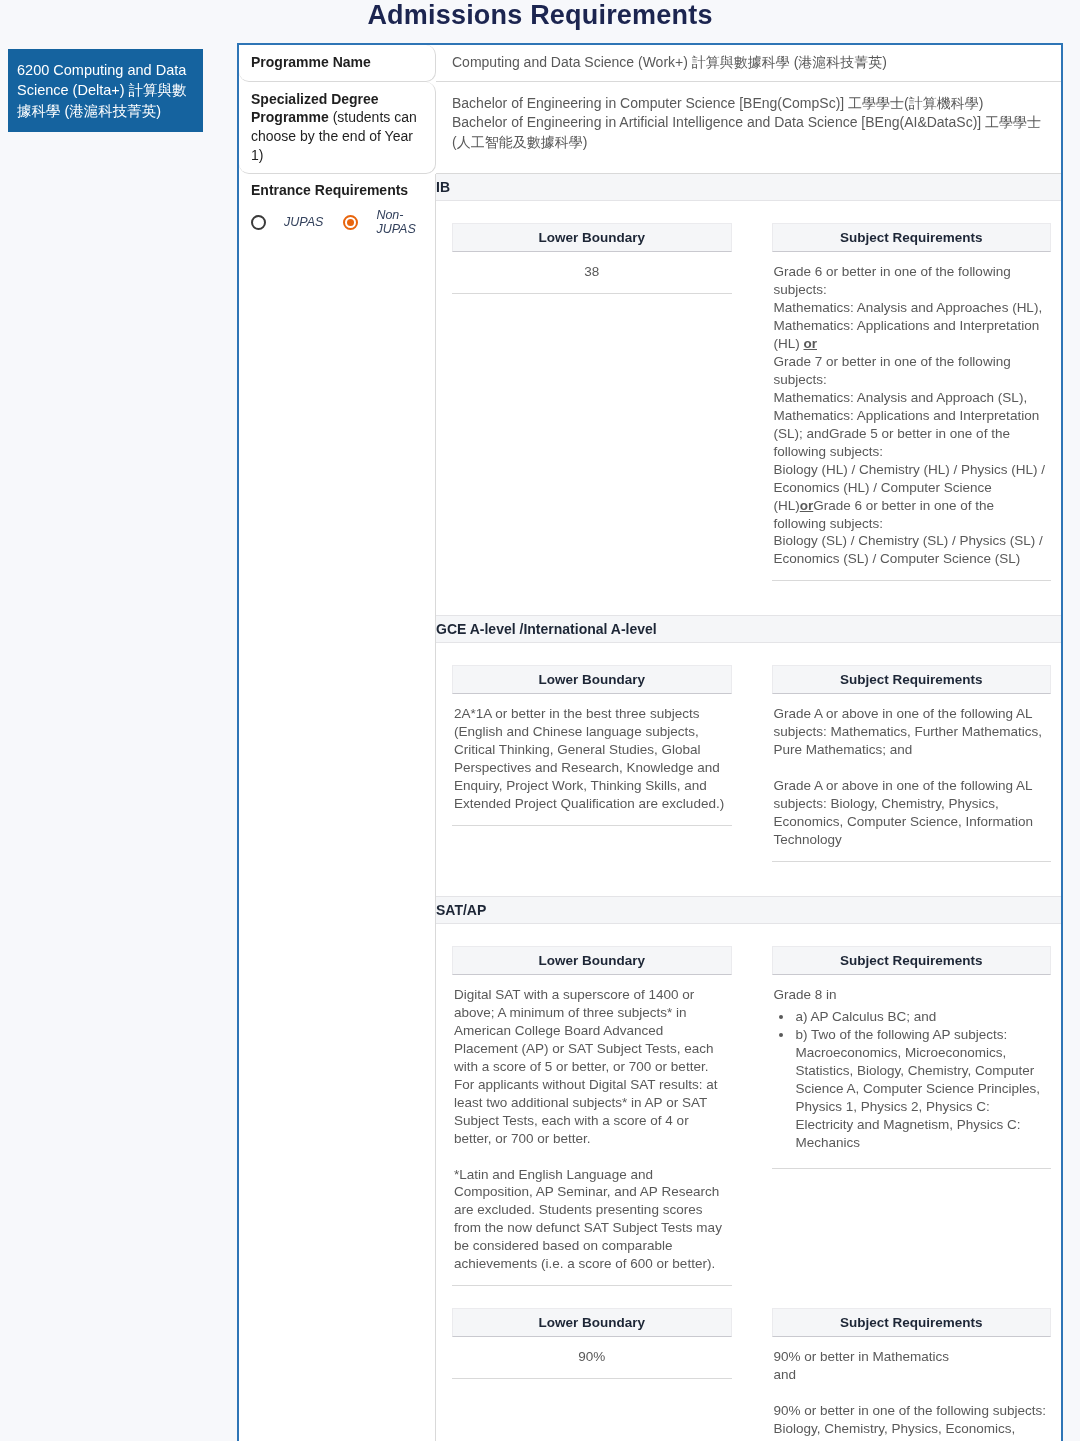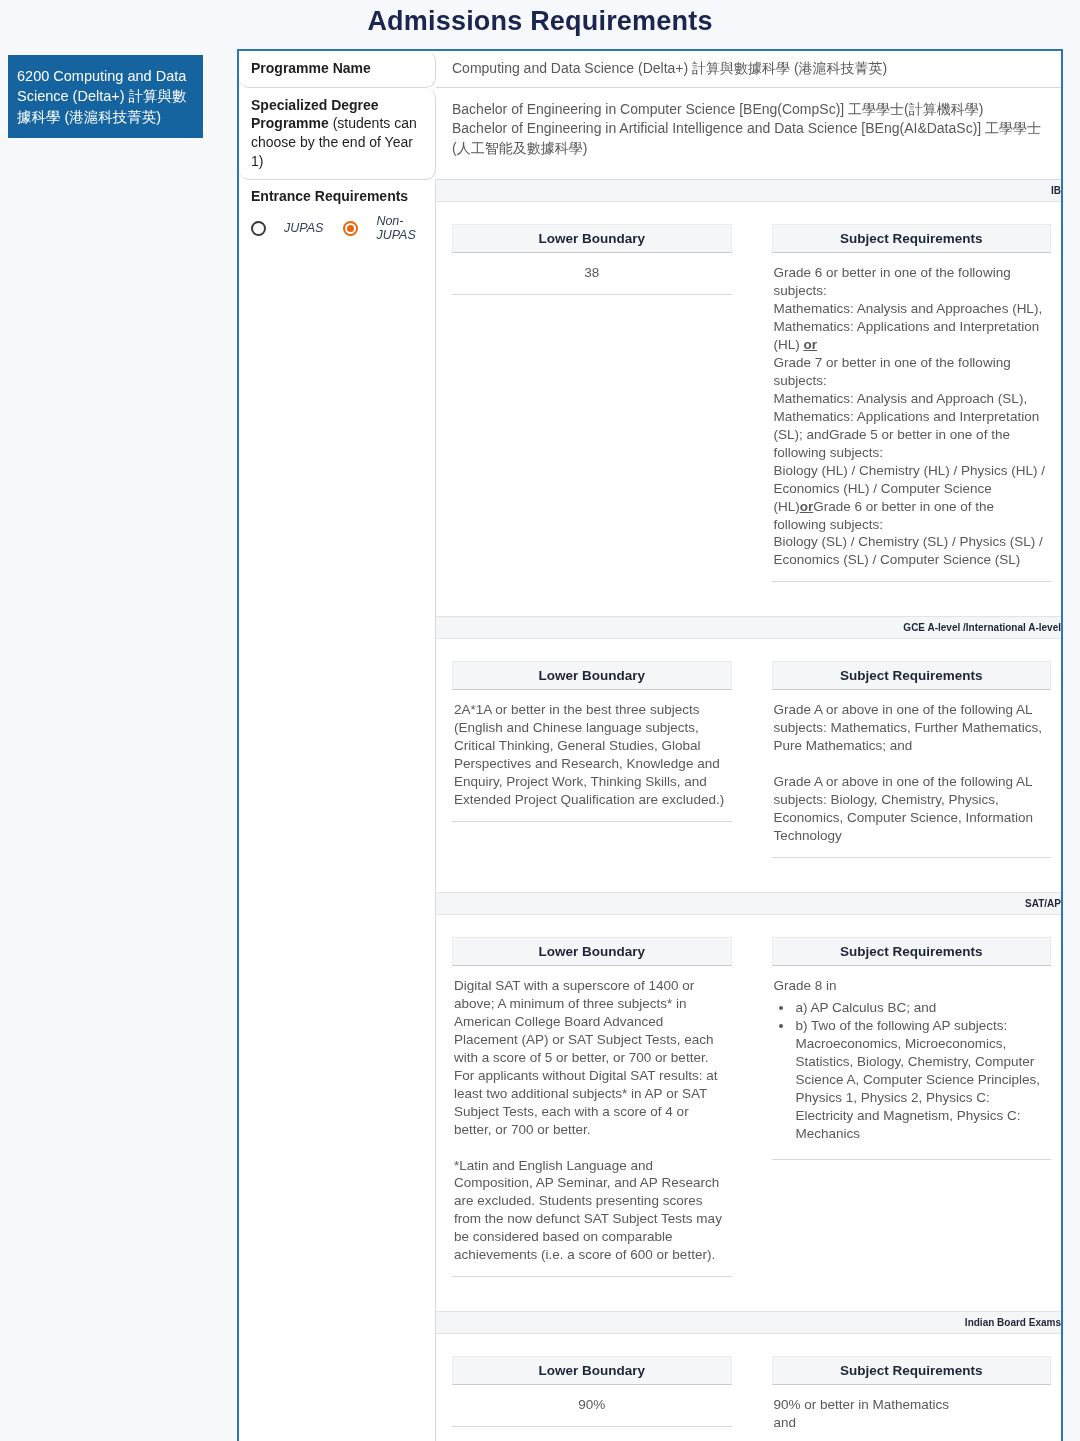--- a/index.html
+++ b/index.html
@@ -17,21 +17,21 @@
   }
   *{box-sizing:border-box;}
   body{
     margin:0;
     background:var(--page-bg);
     font-family:"Liberation Sans","DejaVu Sans",sans-serif;
     width:1080px;
   }
   .page-title{
     margin:0;
-    padding:6px 0 12px 0;
+    padding:0 0 12px 0;
     text-align:center;
     font-size:27px;
     font-weight:700;
     color:var(--navy-text);
     letter-spacing:.2px;
   }
   .layout{position:relative;min-height:1380px;}
   .sidebar-btn{
     position:absolute;
     left:8px;top:6px;width:195px;
@@ -88,22 +88,22 @@
     flex:0 0 auto;
   }
   .radio-item.selected .radio-icon{border-color:var(--orange);}
   .radio-item.selected .radio-icon::after{
     content:"";width:7px;height:7px;border-radius:50%;background:var(--orange);
   }
   .section-title{
     background:var(--hdr-bg);
     border-top:1px solid var(--line-soft);
     border-bottom:1px solid var(--line-soft);
-    text-align:right;
-    font-size:10px;
+    text-align:left;
+    font-size:14px;
     font-weight:700;
     color:var(--header-text);
     padding:5px 0;
   }
   .section-title.first{border-top:none;}
   .section-title:not(.first){margin-top:34px;}
   .cols{
     display:flex;
     gap:40px;
     padding:22px 10px 0 16px;
@@ -136,21 +136,21 @@
 
 <h1 class="page-title">Admissions Requirements</h1>
 
 <div class="layout">
 
   <div class="sidebar-btn">6200 Computing and Data Science (Delta+) 計算與數據科學 (港滬科技菁英)</div>
 
   <div class="req-table">
 
     <div class="cell label-cell bold">Programme Name</div>
-    <div class="cell value-cell">Computing and Data Science (Delta+) 計算與數據科學 (港滬科技菁英)</div>
+    <div class="cell value-cell">Computing and Data Science (Work+) 計算與數據科學 (港滬科技菁英)</div>
 
     <div class="cell label-cell">
       <span class="bold">Specialized Degree Programme</span><span> (students can choose by the end of Year 1)</span>
     </div>
     <div class="cell value-cell pre" style="padding-top:12px;padding-bottom:12px;">Bachelor of Engineering in Computer Science [BEng(CompSc)] 工學學士(計算機科學)
 Bachelor of Engineering in Artificial Intelligence and Data Science [BEng(AI&amp;DataSc)] 工學學士(人工智能及數據科學)</div>
 
     <div class="entrance-label-cell">
       <div class="bold" style="color:var(--label-text);">Entrance Requirements</div>
       <div class="radio-row">
@@ -213,21 +213,20 @@
           <div class="col-content">
             <span>Grade 8 in</span>
             <ul class="req-list">
               <li>a) AP Calculus BC; and</li>
               <li>b) Two of the following AP subjects: Macroeconomics, Microeconomics, Statistics, Biology, Chemistry, Computer Science A, Computer Science Principles, Physics 1, Physics 2, Physics C: Electricity and Magnetism, Physics C: Mechanics</li>
             </ul>
           </div>
         </div>
       </div>
 
-      <div class="section-title">Indian Board Exams</div>
       <div class="cols">
         <div class="col">
           <div class="col-header">Lower Boundary</div>
           <div class="col-content center">90%</div>
         </div>
         <div class="col">
           <div class="col-header">Subject Requirements</div>
           <div class="col-content pre">90% or better in Mathematics
 and
 

